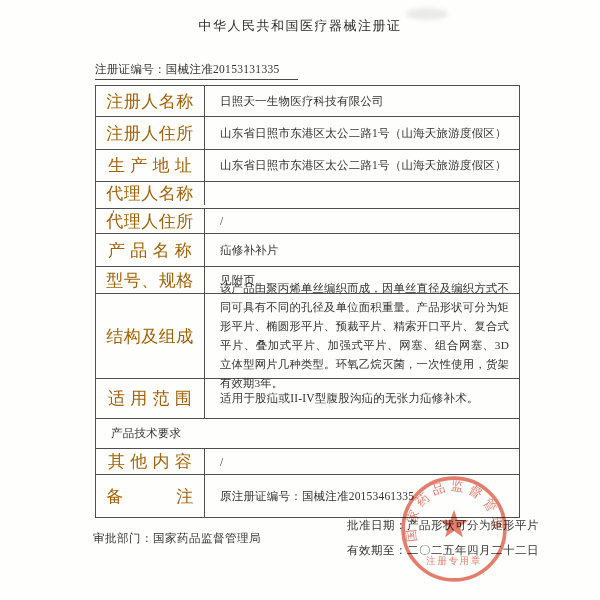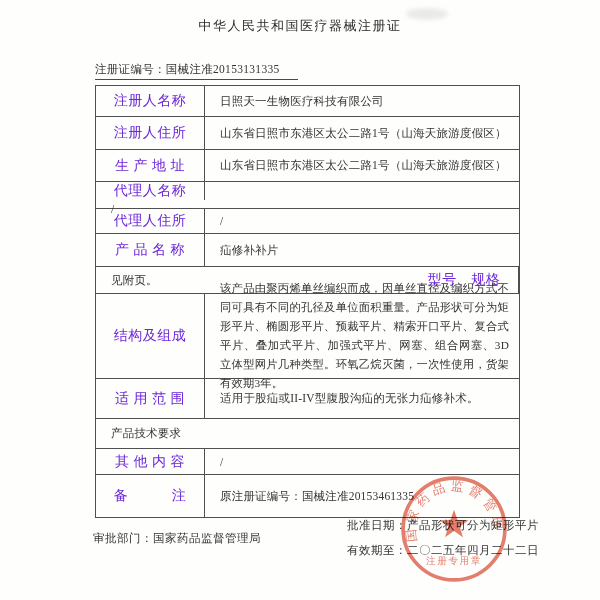--- a/index.html
+++ b/index.html
@@ -43,23 +43,23 @@
     border: 1px solid #4f4f4f;
     background: transparent;
   }
   .row { display: flex; border-bottom: 1px solid #4f4f4f; }
   .row:last-child { border-bottom: none; }
   .cell { display: flex; align-items: center; }
   .cell.label {
     width: 109px;
     border-right: 1px solid #4f4f4f;
     justify-content: center;
-    font-size: 14px;
+    font-size: 17px;
     letter-spacing: .5px;
-    color: #6d28d9;
+    color: #a16207;
     text-align: center;
     flex: none;
   }
   .cell.value {
     flex: 1;
     padding: 3px 10px 3px 15px;
     font-size: 11.5px;
     color: #333;
     letter-spacing: .2px;
   }
@@ -120,22 +120,22 @@
     </div>
     <div class="row r4">
       <div class="cell label">代理人住所</div>
       <div class="cell value">/</div>
     </div>
     <div class="row r5">
       <div class="cell label">产 品 名 称</div>
       <div class="cell value">疝修补补片</div>
     </div>
     <div class="row r6">
+      <div class="cell label">型号、规格</div>
       <div class="cell value">见附页。</div>
-      <div class="cell label">型号、规格</div>
     </div>
     <div class="row r7">
       <div class="cell label">结构及组成</div>
       <div class="cell value">该产品由聚丙烯单丝编织而成，因单丝直径及编织方式不同可具有不同的孔径及单位面积重量。产品形状可分为矩形平片、椭圆形平片、预裁平片、精索开口平片、复合式平片、叠加式平片、加强式平片、网塞、组合网塞、3D立体型网片几种类型。环氧乙烷灭菌，一次性使用，货架有效期3年。</div>
     </div>
     <div class="row r8">
       <div class="cell label">适 用 范 围</div>
       <div class="cell value">适用于股疝或II-IV型腹股沟疝的无张力疝修补术。</div>
     </div>
     <div class="row r9">

